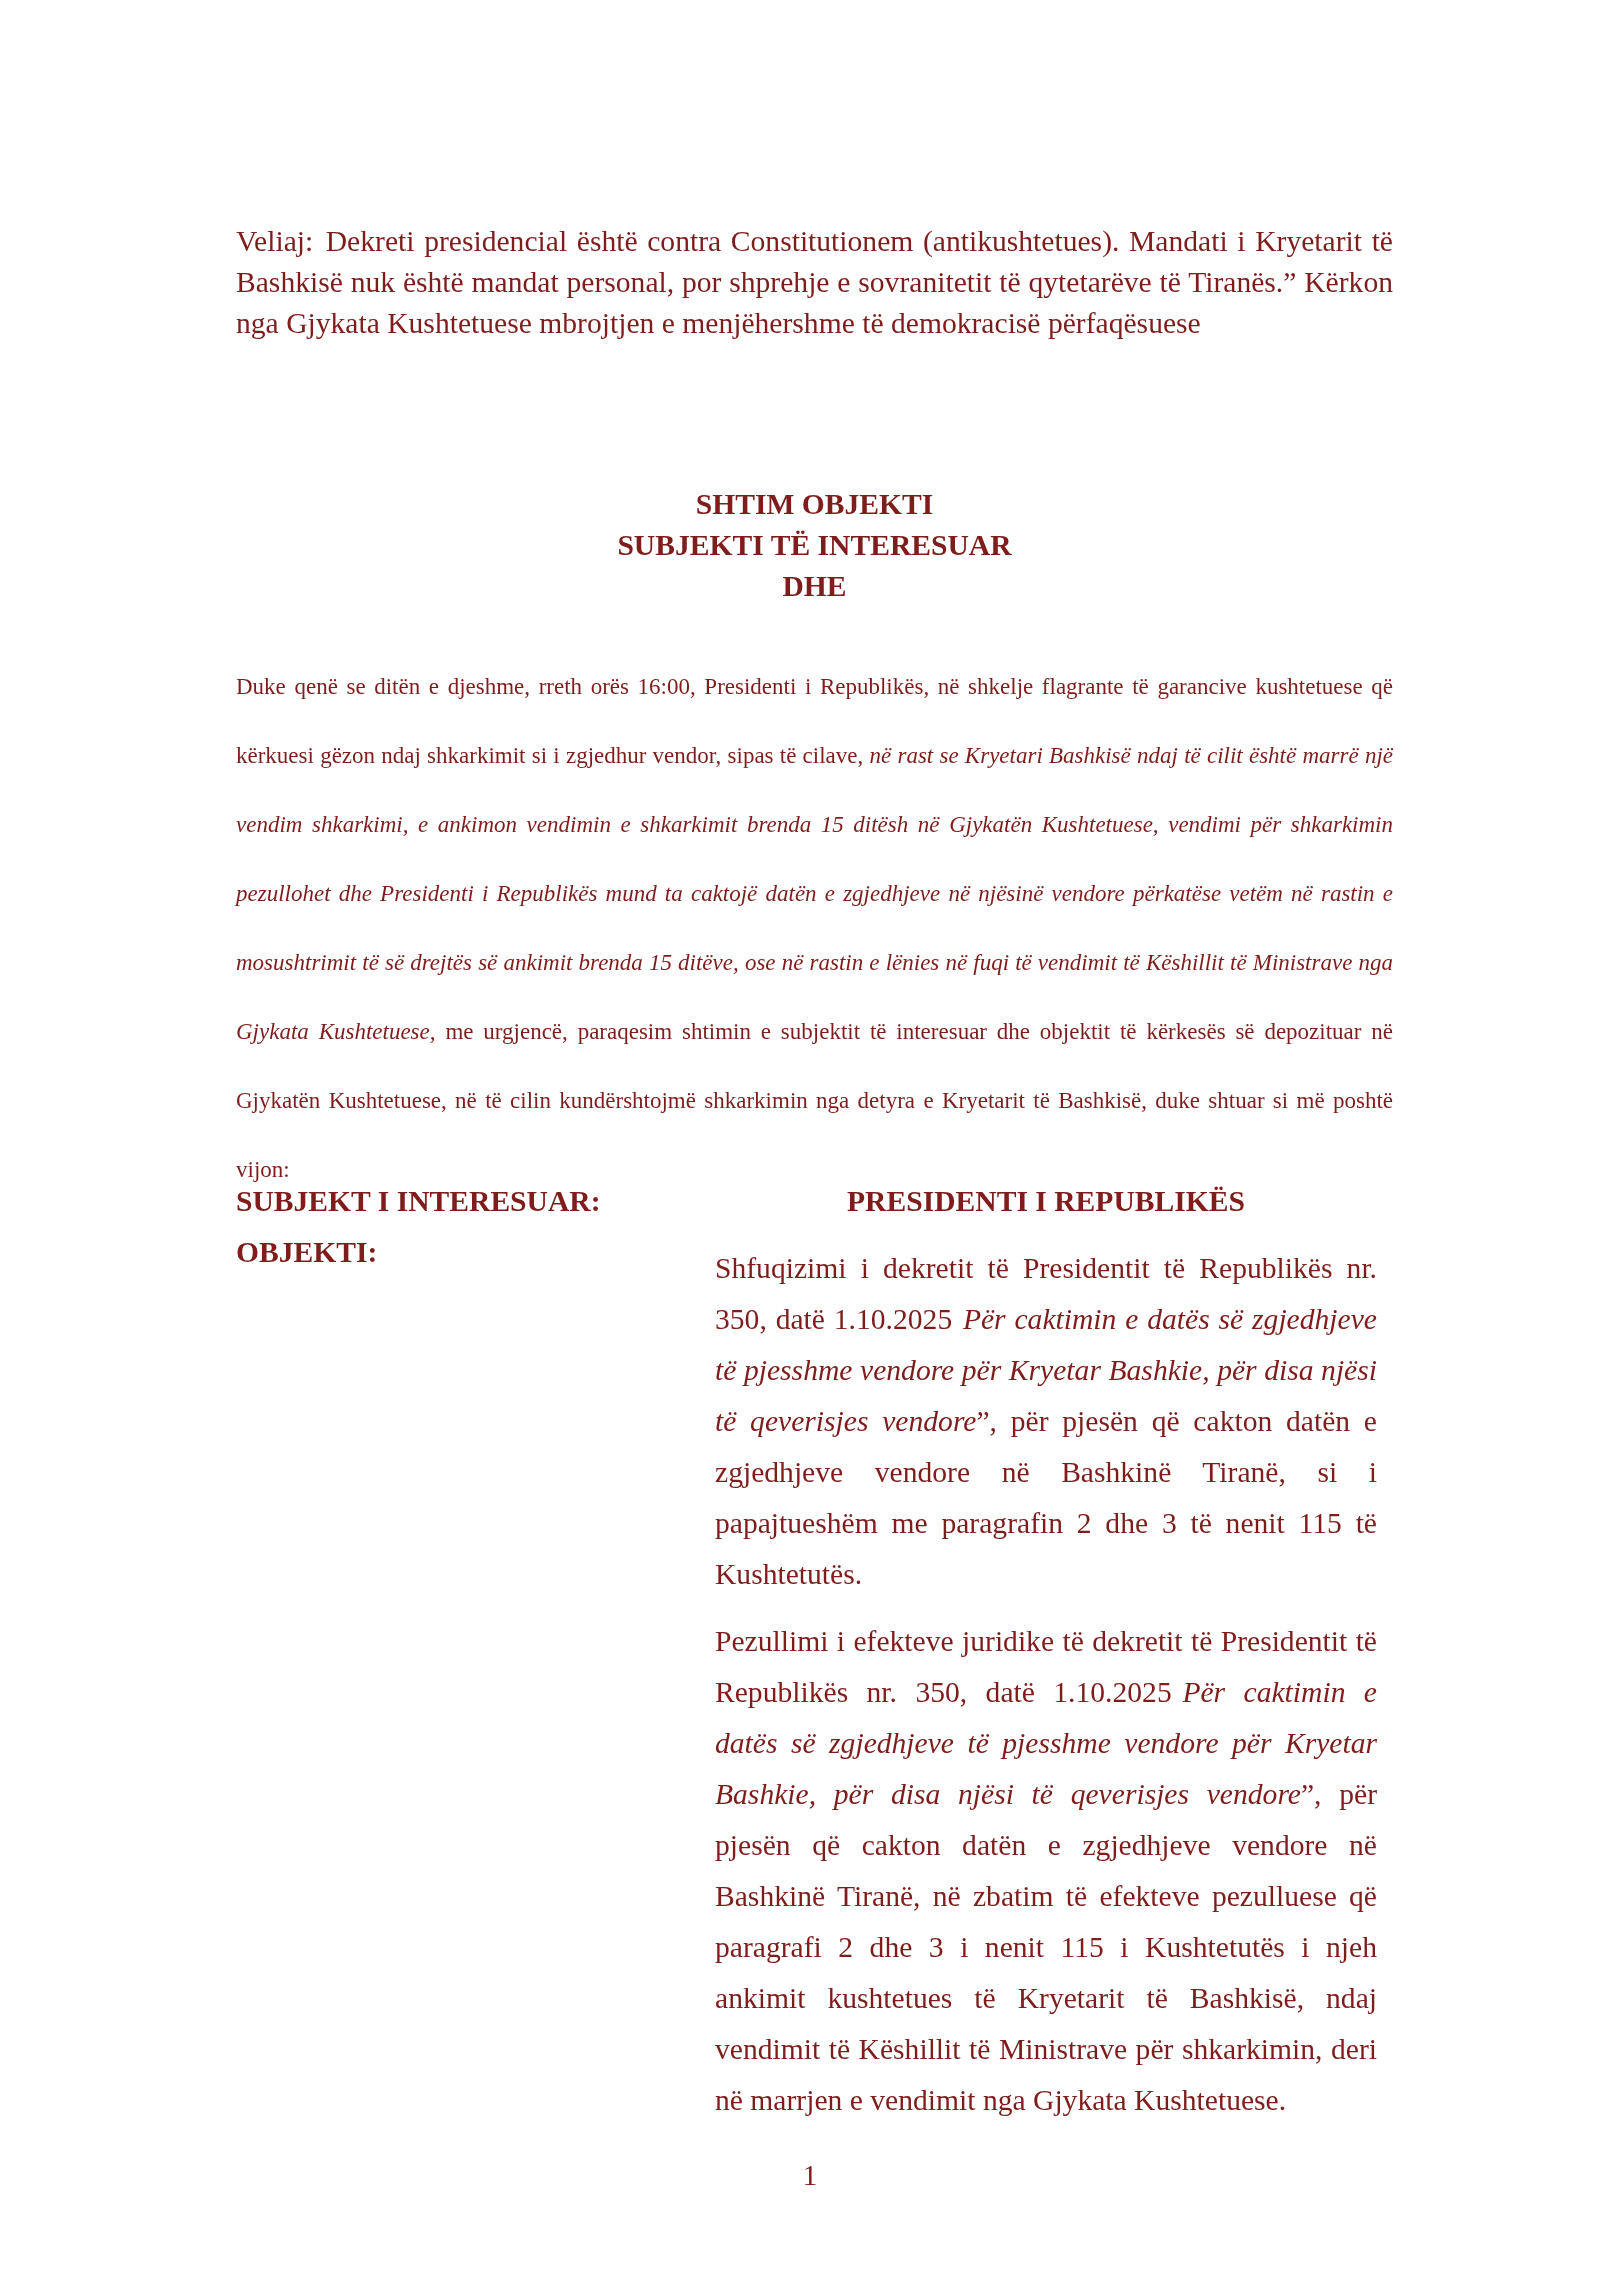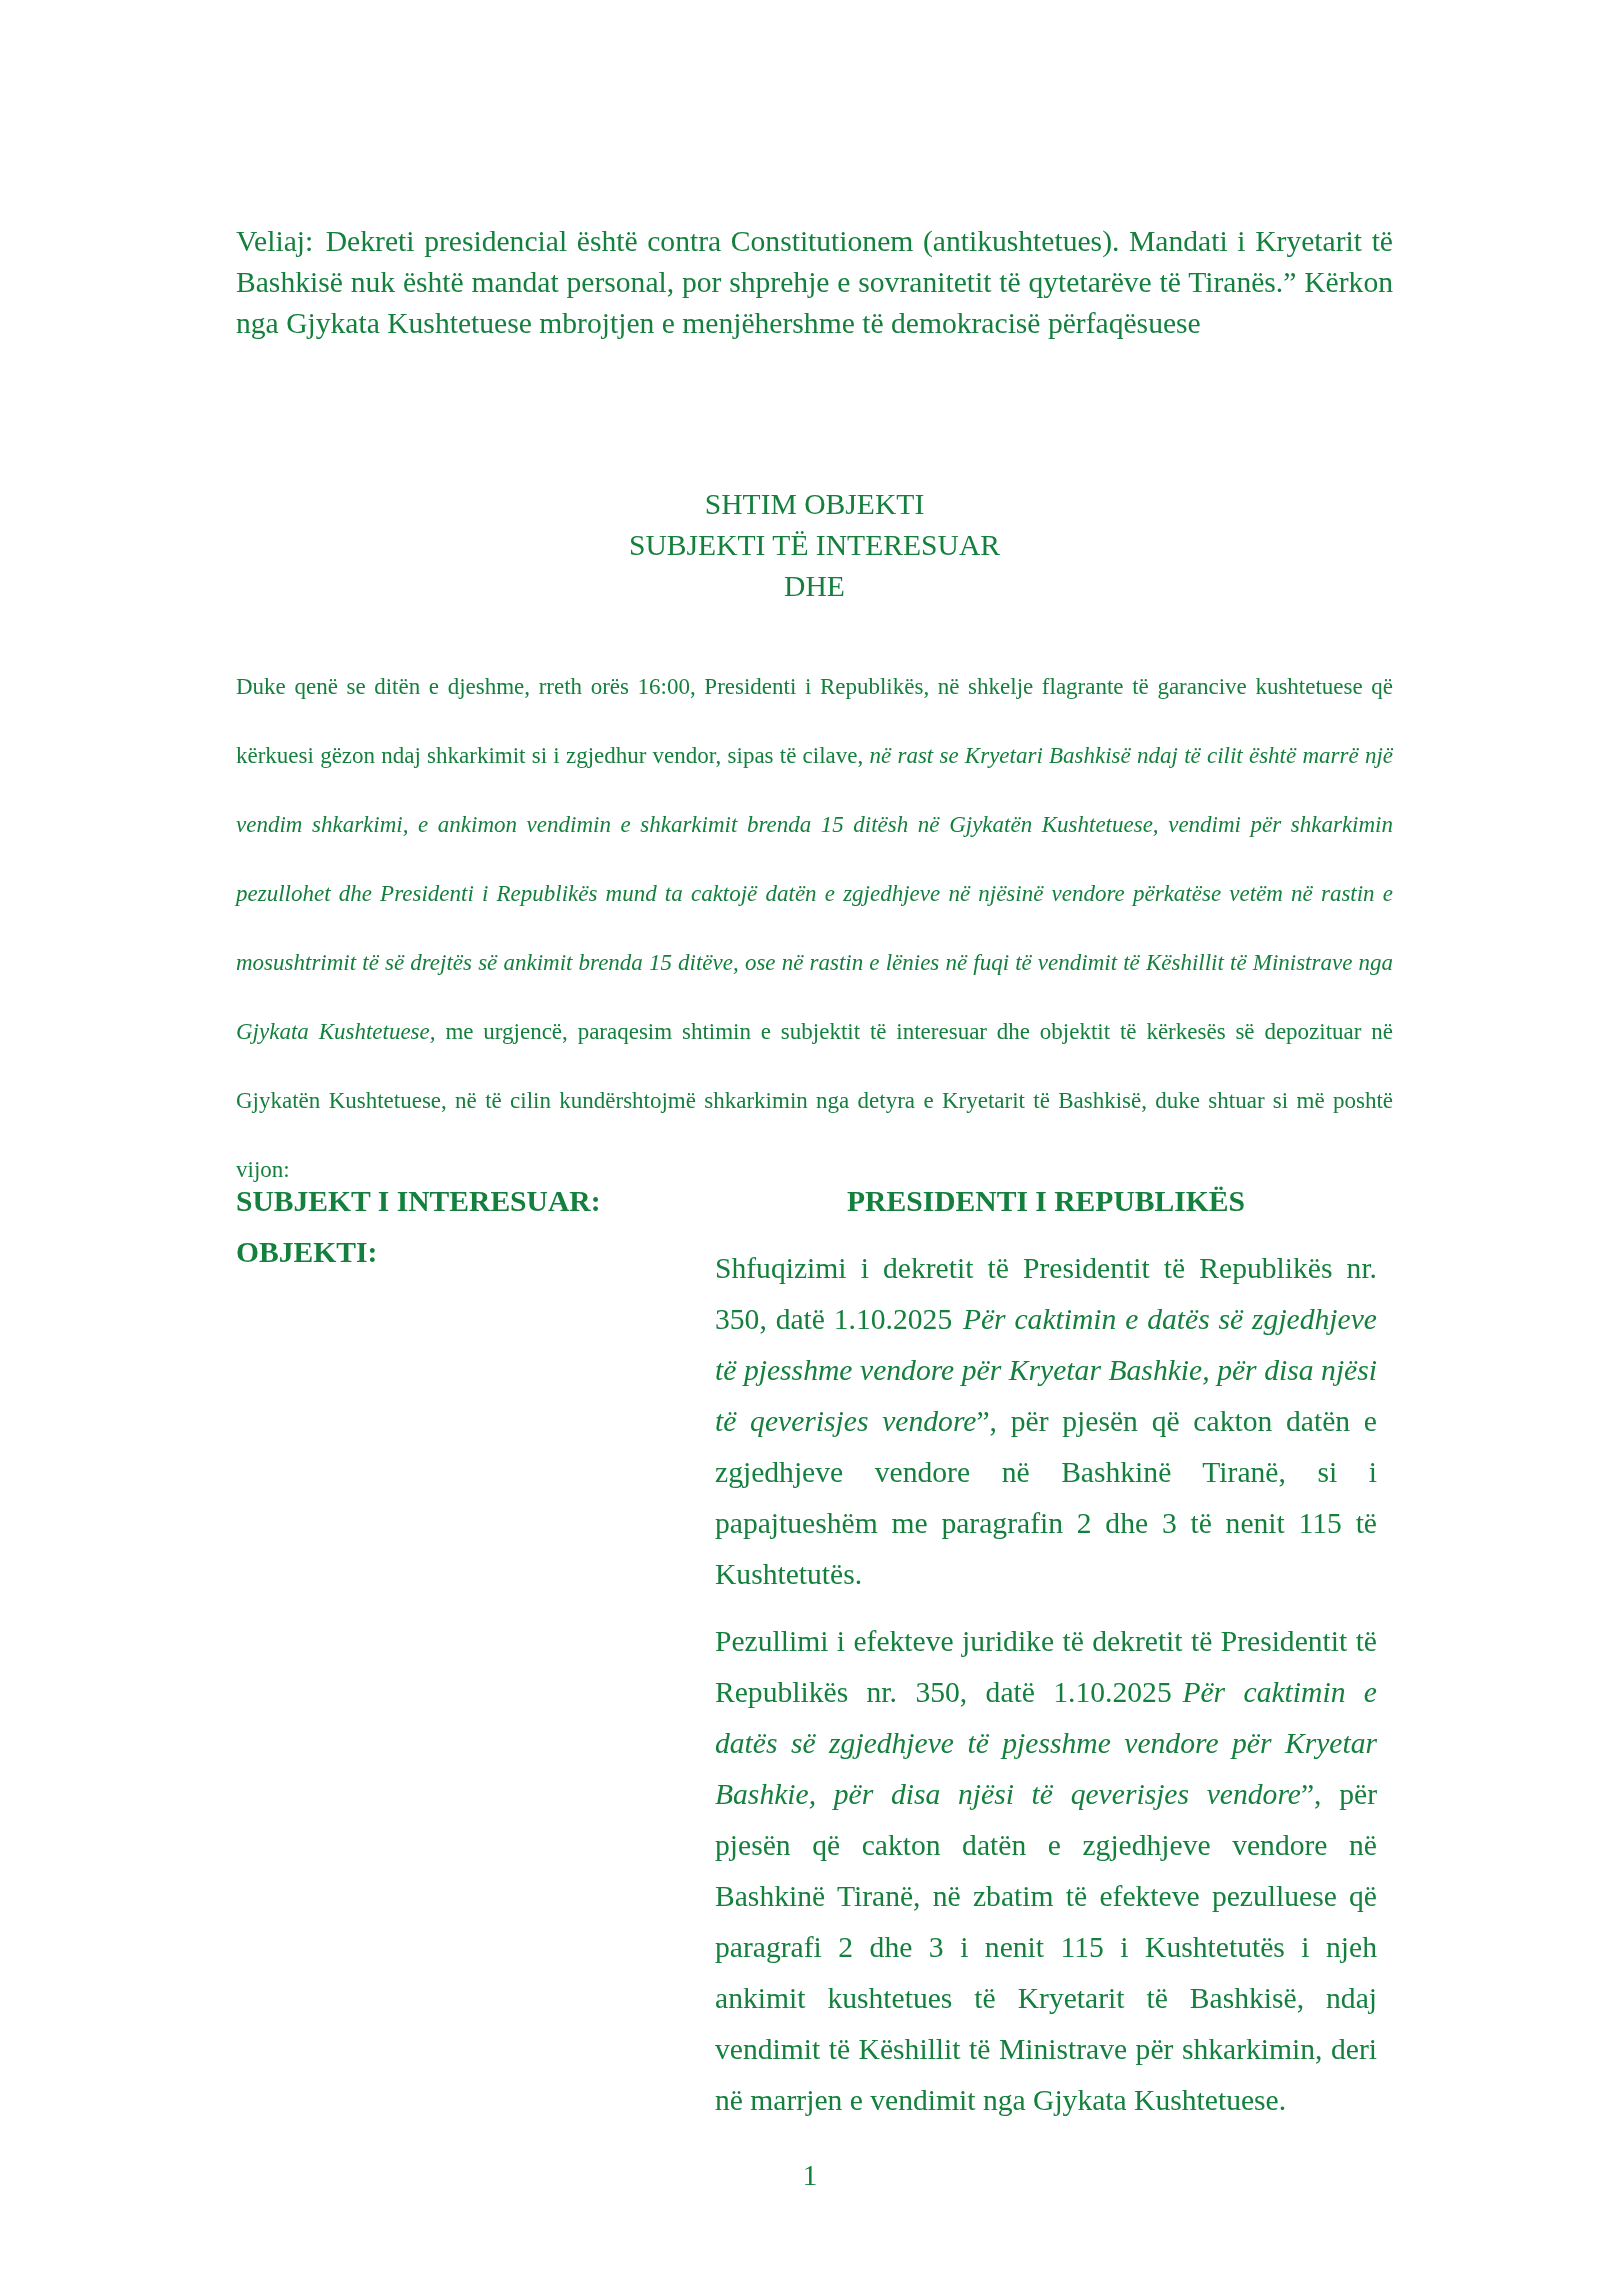--- a/index.html
+++ b/index.html
@@ -6,41 +6,41 @@
     margin: 0;
     padding: 0;
     background: #ffffff;
   }
   .page {
     position: relative;
     width: 1620px;
     height: 2293px;
     background: #ffffff;
     font-family: "Liberation Serif", "DejaVu Serif", serif;
-    color: #15803d;
+    color: #7f1d1d;
     overflow: hidden;
   }
   .intro {
     position: absolute;
     top: 191px;
     left: 236px;
     width: 1157px;
     font-size: 29.6px;
     line-height: 41px;
     text-align: justify;
   }
   .intro .lead-label { margin-right: 12.5px; }
   .doc-heading {
     position: absolute;
     top: 484px;
     left: 236px;
     width: 1157px;
     font-size: 29.6px;
     line-height: 41px;
-    font-weight: normal;
+    font-weight: bold;
     text-align: center;
   }
   .body-par {
     position: absolute;
     top: 629px;
     left: 236px;
     width: 1157px;
     font-size: 23px;
     line-height: 69px;
     text-align: justify;

